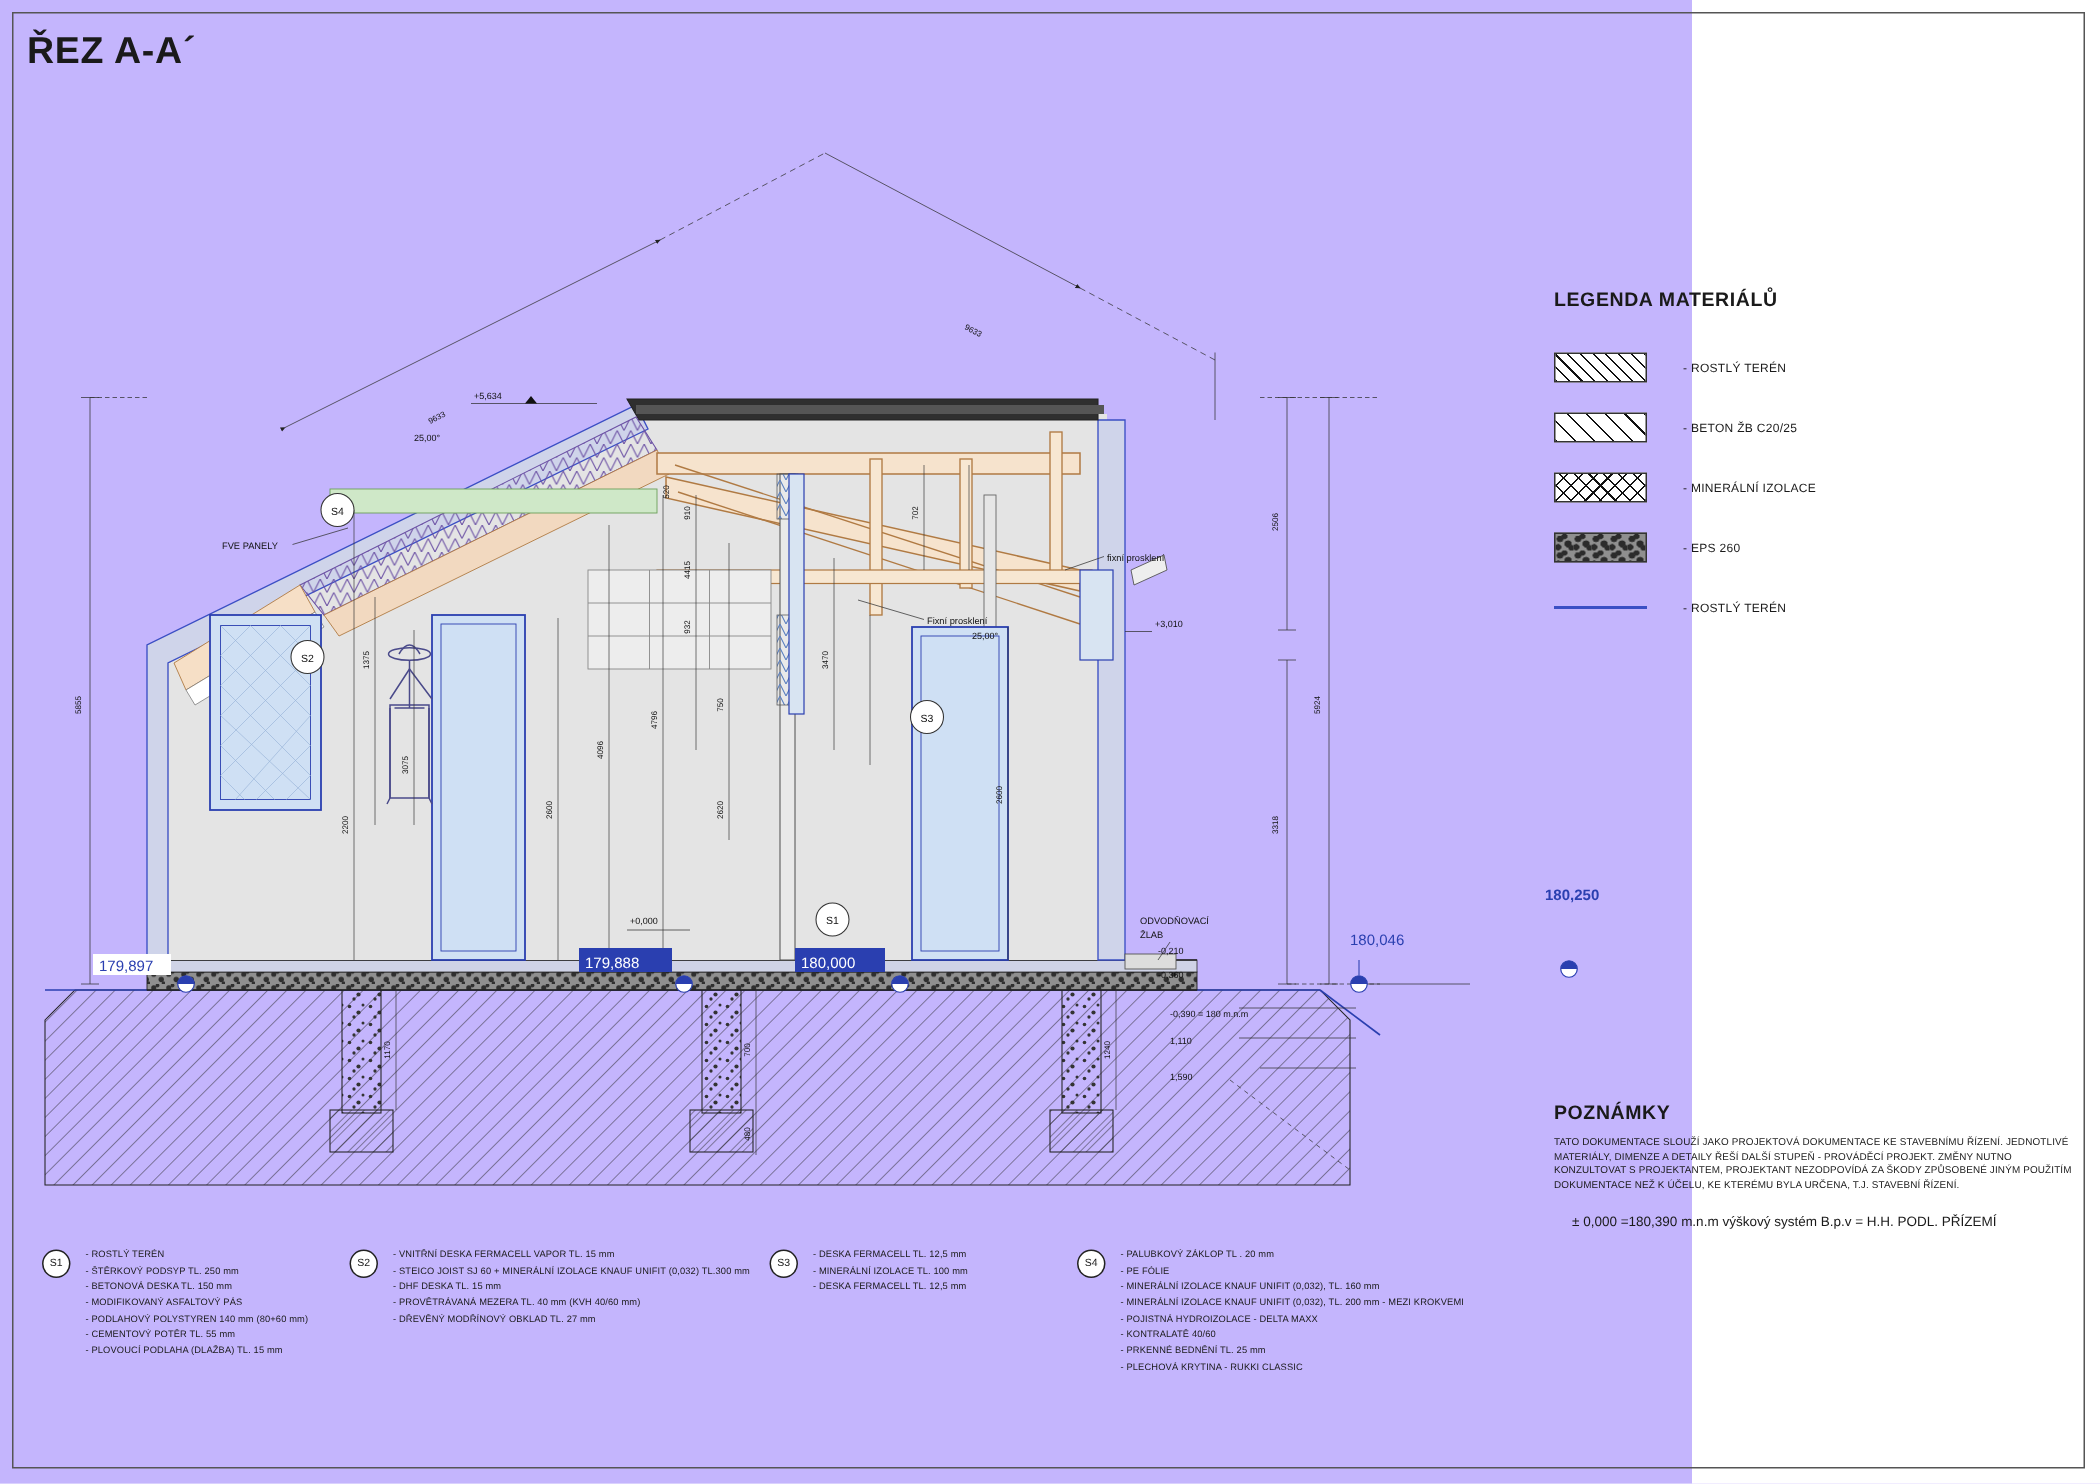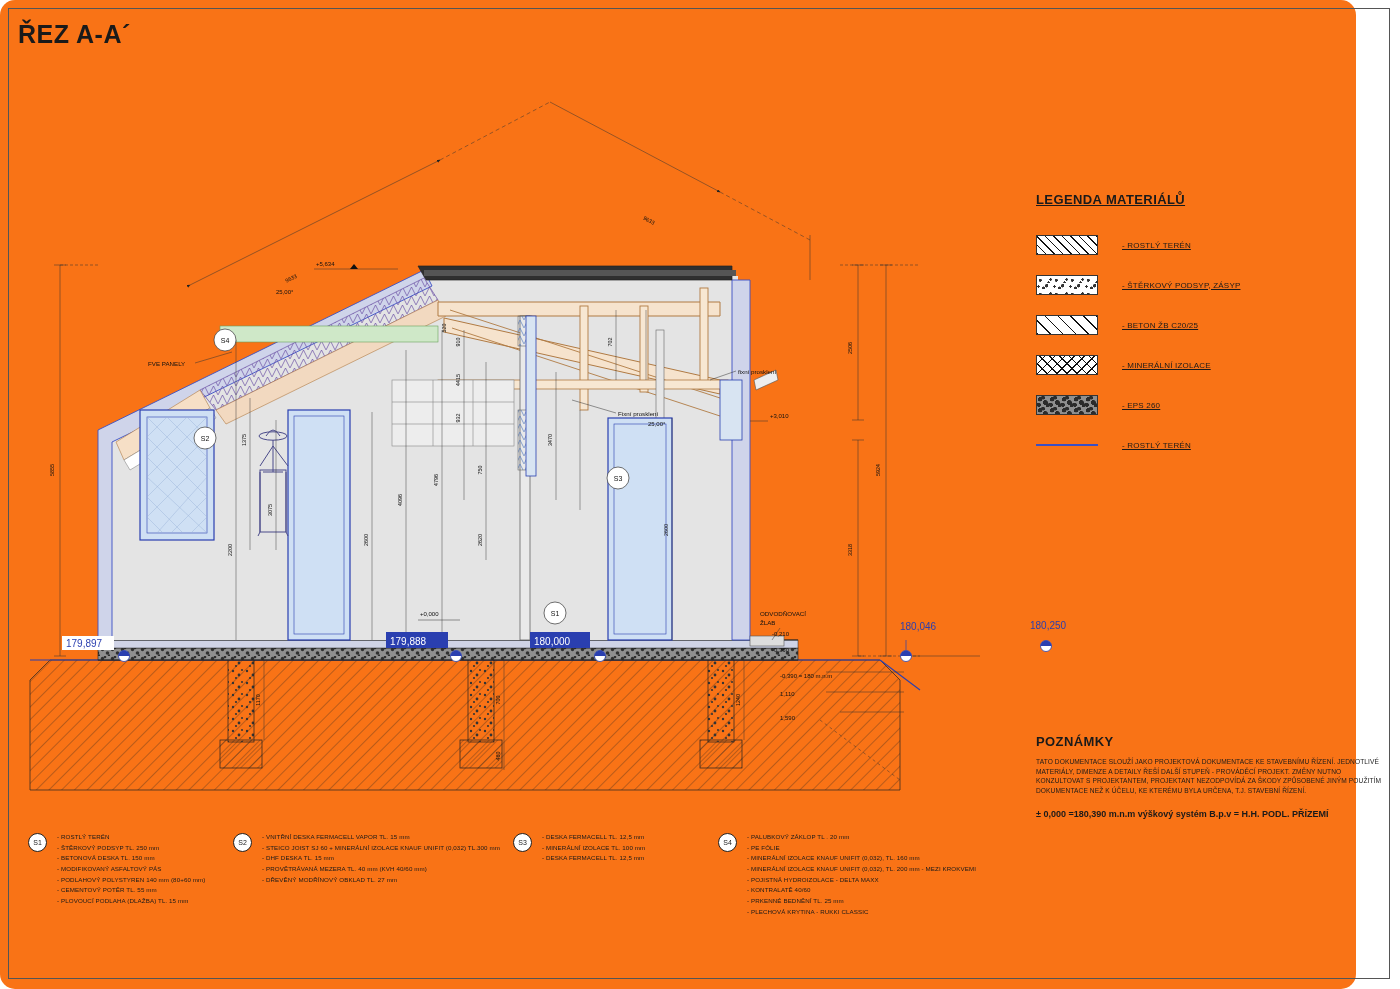--- a/index.html
+++ b/index.html
@@ -11,24 +11,23 @@
     width: 1400px;
     height: 989px;
     font-family: "Liberation Sans", sans-serif;
     color: #1a1a1a;
     overflow: hidden;
     position: relative;
   }
   #sheet {
     position: absolute;
     left: 0; top: 0;
-    width: 1356px;
+    width: 1128px;
     height: 989px;
-    background: #f97316;
-    border-radius: 15px;
+    background: #c4b5fd;
   }
   .sheet-border {
     position: absolute;
     left: 8px; top: 8px;
     width: 1382px; height: 971px;
     border: 1px solid #555;
     box-sizing: border-box;
     pointer-events: none;
   }
   .title {
@@ -45,21 +44,20 @@
     left: 20px; top: 80px;
     width: 980px; height: 740px;
   }
   #drawing svg { display: block; }
 
   
   .legend {
     position: absolute;
     left: 1036px; top: 192px;
     width: 340px;
-    text-decoration: underline;
   }
   .legend h2 {
     margin: 0 0 18px 0;
     font-size: 13px;
     font-weight: bold;
     letter-spacing: 0.4px;
   }
   .legend-row {
     display: flex;
     align-items: center;
@@ -147,21 +145,22 @@
   }
   .notes p {
     margin: 0;
     font-size: 6.6px;
     line-height: 1.45;
     letter-spacing: 0.1px;
   }
   .notes .datum {
     margin-top: 14px;
     font-size: 9px;
-    font-weight: bold;
+    font-weight: normal;
+    margin-left: 12px;
   }
 
   
   .compositions {
     position: absolute;
     left: 28px; top: 832px;
     width: 1000px;
     display: flex;
   }
   .comp {
@@ -514,38 +513,34 @@
         <g>
           <text x="880" y="550" font-size="10" fill="#2a3fb0">180,046</text>
           <circle cx="886" cy="576" r="5.5" fill="#fff" stroke="#2a3fb0" stroke-width="0.8"></circle>
           <path d="M880.5,576 a5.5,5.5 0 0 1 11,0 z" fill="#2a3fb0"></path>
           <line x1="886" y1="560" x2="886" y2="570" stroke="#2a3fb0" stroke-width="0.7"></line>
         </g>
       </g>
     </svg>
   </div>
 
-  <div style="position:absolute;left:1030px;top:620px;font-size:10px;color:#2a3fb0;">180,250</div>
+  <div style="position:absolute;left:1030px;top:592px;font-size:10px;color:#2a3fb0;font-weight:bold;">180,250</div>
   <svg style="position:absolute;left:1036px;top:636px;" width="20" height="20">
     <circle cx="10" cy="10" r="5.5" fill="#fff" stroke="#2a3fb0" stroke-width="0.8"></circle>
     <path d="M4.5,10 a5.5,5.5 0 0 1 11,0 z" fill="#2a3fb0"></path>
   </svg>
 
   <div class="legend">
     <h2>LEGENDA MATERIÁLŮ</h2>
 
     <div class="legend-row">
       <div class="legend-swatch sw-terrain"></div>
       <div class="legend-label">- ROSTLÝ TERÉN</div>
     </div>
 
-    <div class="legend-row">
-      <div class="legend-swatch sw-gravel"></div>
-      <div class="legend-label">- ŠTĚRKOVÝ PODSYP, ZÁSYP</div>
-    </div>
 
     <div class="legend-row">
       <div class="legend-swatch sw-betonzb"></div>
       <div class="legend-label">- BETON ŽB C20/25</div>
     </div>
 
 
     <div class="legend-row">
       <div class="legend-swatch sw-mineral"></div>
       <div class="legend-label">- MINERÁLNÍ IZOLACE</div>

